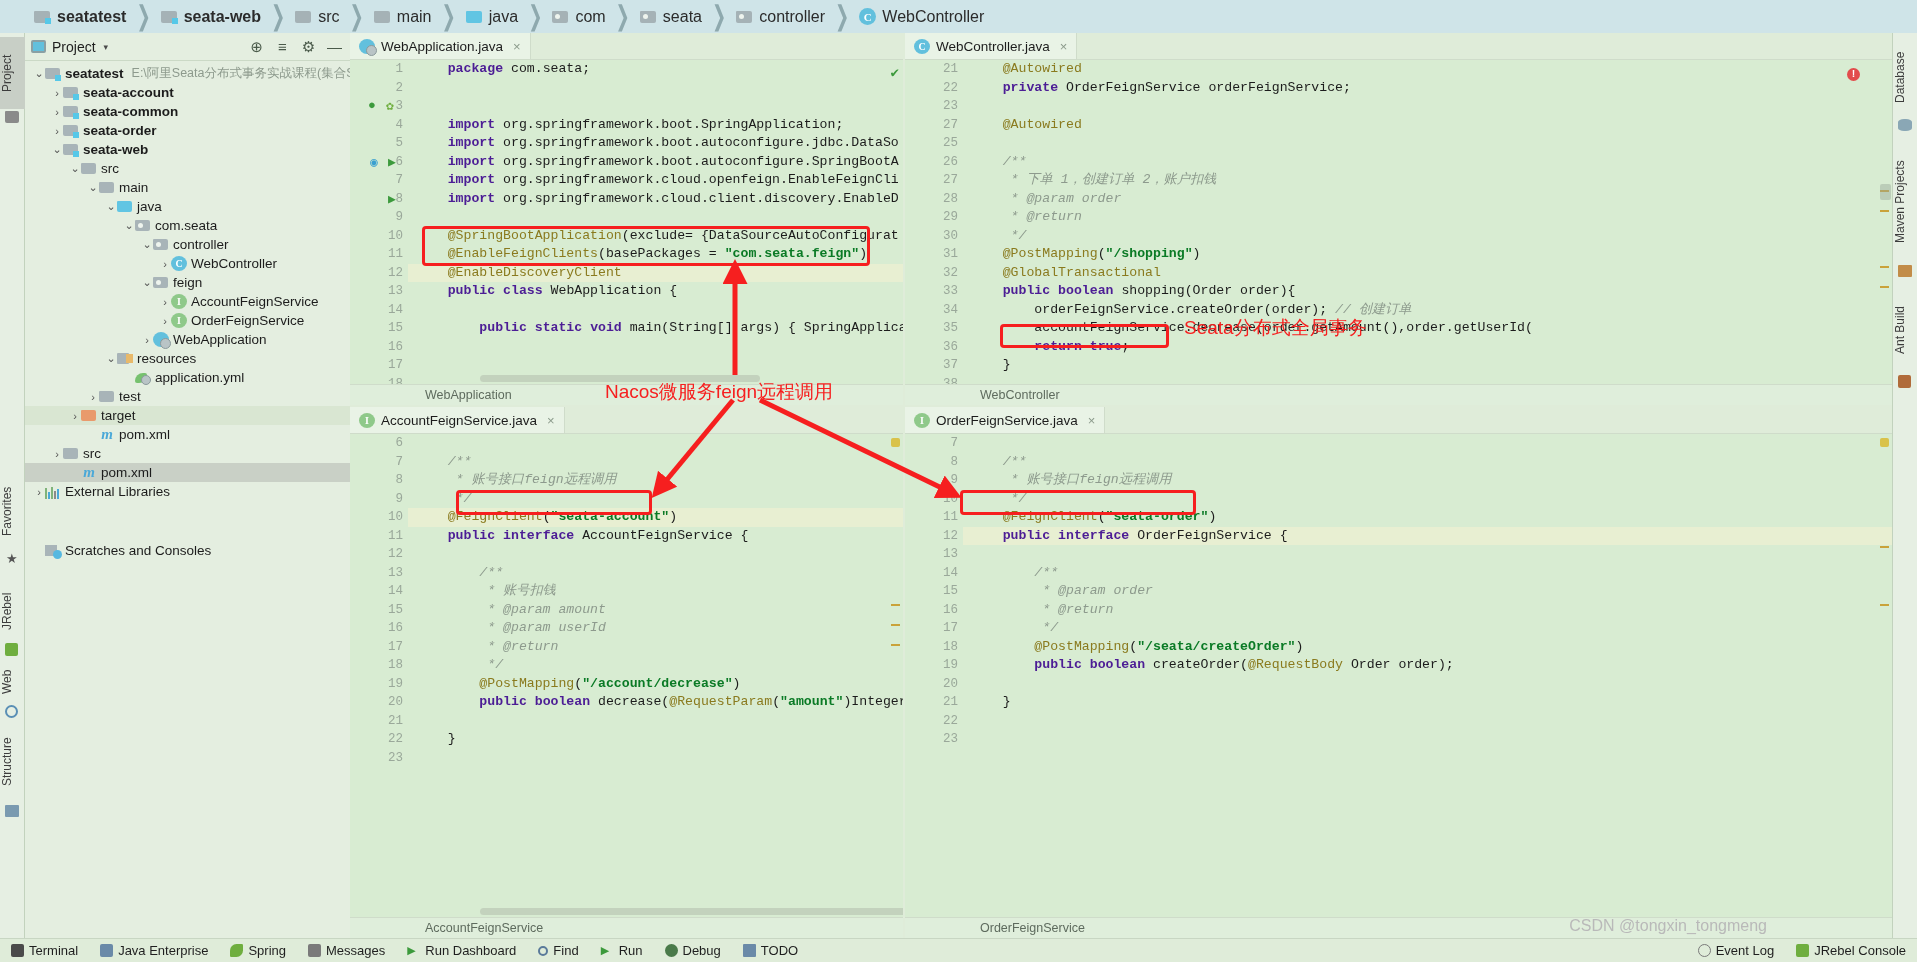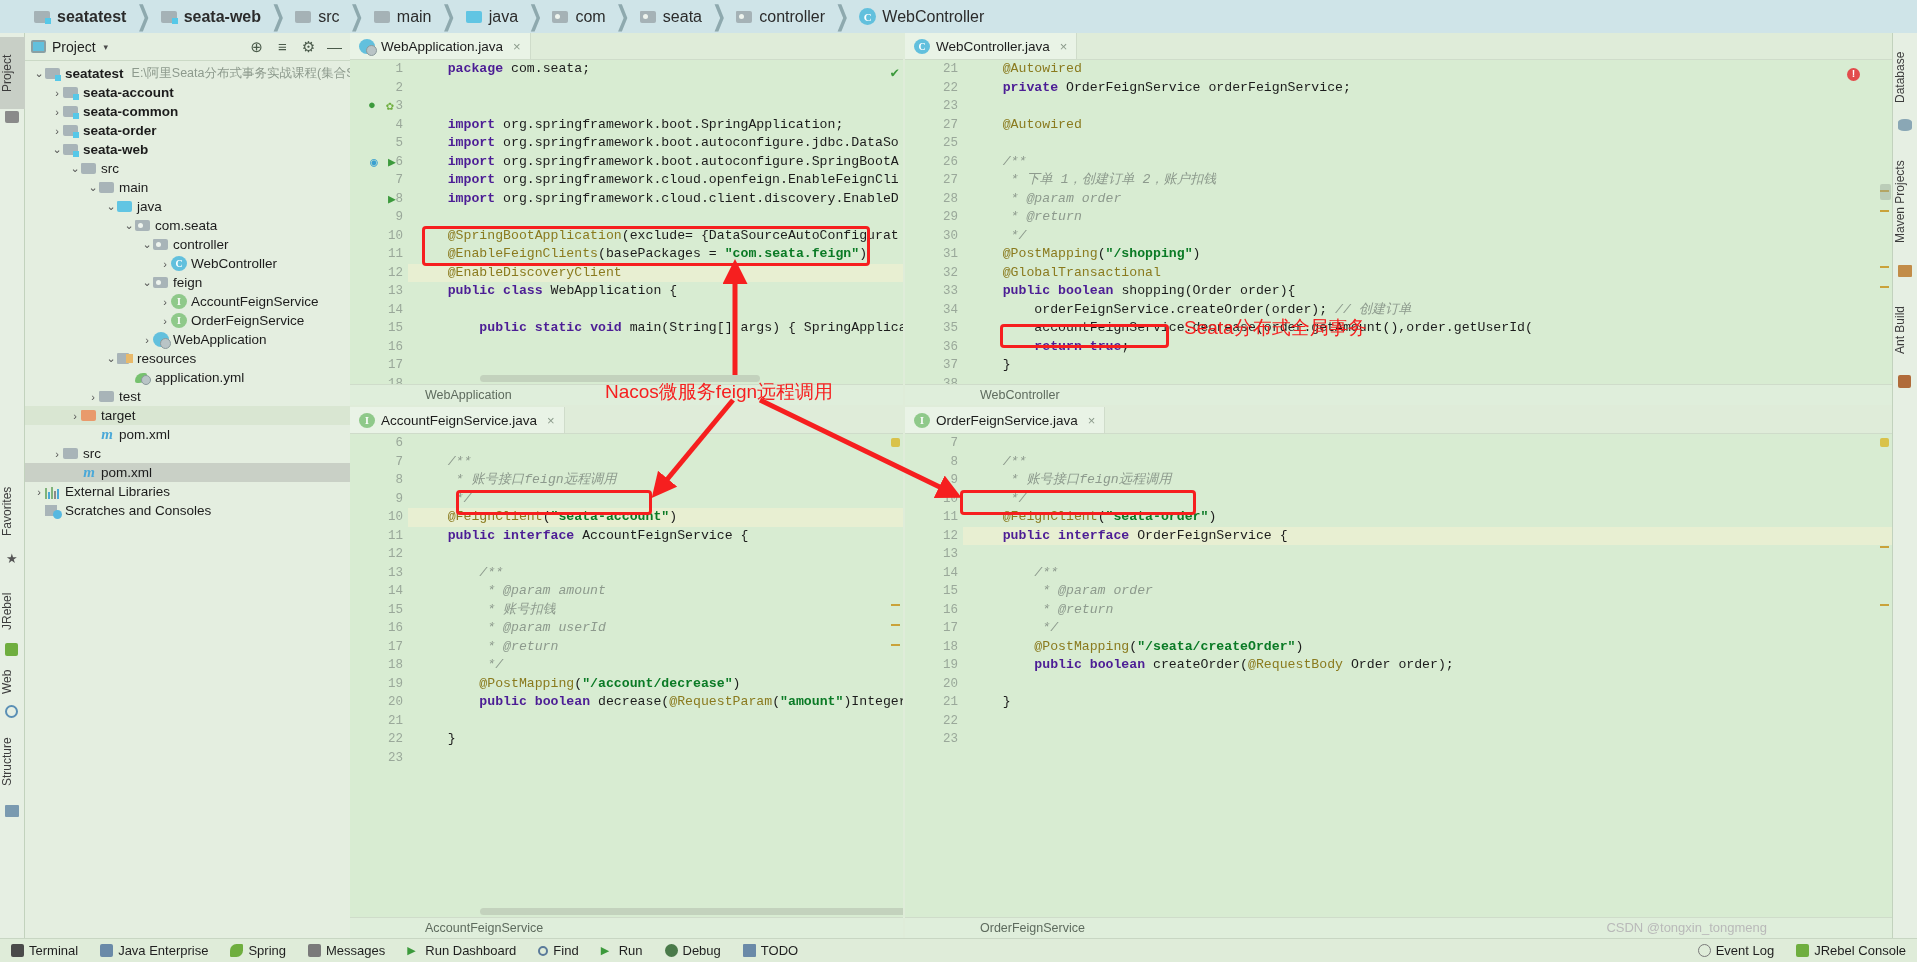--- a/index.html
+++ b/index.html
@@ -167,21 +167,21 @@
 
   
   .statusbar {
     position: absolute; left: 0; bottom: 0; width: 1917px; height: 24px;
     background: #dfecd9; border-top: 1px solid #c8d6c3;
     display: flex; align-items: center; font-size: 13px; color: #1f1f1f;
   }
   .sbitem { display: flex; align-items: center; gap: 5px; padding: 0 11px; cursor: pointer; white-space: nowrap; }
   .sbspacer { flex: 1; }
   .sb-ico { width: 13px; height: 13px; position: relative; display: inline-block; }
-  .watermark { position: absolute; right: 150px; bottom: 27px; color: #b9b9b9; font-size: 13px; }
+  .watermark { position: absolute; right: 150px; bottom: 27px; color: #b9b9b9; font-size: 16px; }
 
   .errbadge { position:absolute; right: 32px; top: 8px; width: 13px; height: 13px; border-radius:50%;
               background:#e24c4c; color:#fff; font-size:10px; display:flex; align-items:center;
               justify-content:center; font-weight:bold;}
   .hint-tick { position:absolute; color:#3c9a3c; font-size: 13px; }
   .markline { position:absolute; width:9px; height:2px; background:#c9a23a; right: 3px; }
 </style>
 </head>
 <body>
 
@@ -405,21 +405,21 @@
           <span class="arrow">›</span>
           <span class="ic extlib">
             <i style="height:11px"></i>
             <i style="height:7px;background:#4aa8d8"></i>
             <i style="height:12px"></i>
             <i style="height:8px;background:#8a8a8a"></i>
             <i style="height:10px;background:#4aa8d8"></i>
           </span>
           <span class="tlabel">External Libraries</span>
         </div>
-        <div class="trow" style="padding-left: 8px;">
+        <div class="trow" style="padding-left: 8px; margin-top: 40px;">
           <span class="arrow"></span>
           <span class="ic scratch"></span>
           <span class="tlabel">Scratches and Consoles</span>
         </div>
       </div>
   </div>
 
   <div class="editors">
 
     <div class="pane" style="left:0; top:0; width:553px; height:372px;">
@@ -574,22 +574,22 @@
           </div>
         <div class="codelines" id="code-afs">
             <div class="cl">&nbsp;</div>
             <div class="cl"><span class="jdoc">    /**</span></div>
             <div class="cl"><span class="jdoc">     * 账号接口feign远程调用</span></div>
             <div class="cl"><span class="jdoc">     */</span></div>
             <div class="cl hlline">    <span class="ann">@FeignClient</span>(<span class="str">"seata-account"</span>)</div>
             <div class="cl">    <span class="kw">public</span> <span class="kw">interface</span> AccountFeignService {</div>
             <div class="cl">&nbsp;</div>
             <div class="cl"><span class="jdoc">        /**</span></div>
+            <div class="cl"><span class="jdoc">         * 账号扣钱</span></div>
             <div class="cl"><span class="jdoc">         * @param amount</span></div>
-            <div class="cl"><span class="jdoc">         * 账号扣钱</span></div>
             <div class="cl"><span class="jdoc">         * @param userId</span></div>
             <div class="cl"><span class="jdoc">         * @return</span></div>
             <div class="cl"><span class="jdoc">         */</span></div>
             <div class="cl">        <span class="ann">@PostMapping</span>(<span class="str">"/account/decrease"</span>)</div>
             <div class="cl">        <span class="kw">public</span> <span class="kw">boolean</span> decrease(<span class="ann">@RequestParam</span>(<span class="str">"amount"</span>)Integer a</div>
             <div class="cl">&nbsp;</div>
             <div class="cl">    }</div>
             <div class="cl">&nbsp;</div>
           </div>
         <div style="position:absolute;right:3px;top:4px;width:9px;height:9px;background:#d9c24a;border-radius:2px;"></div>

